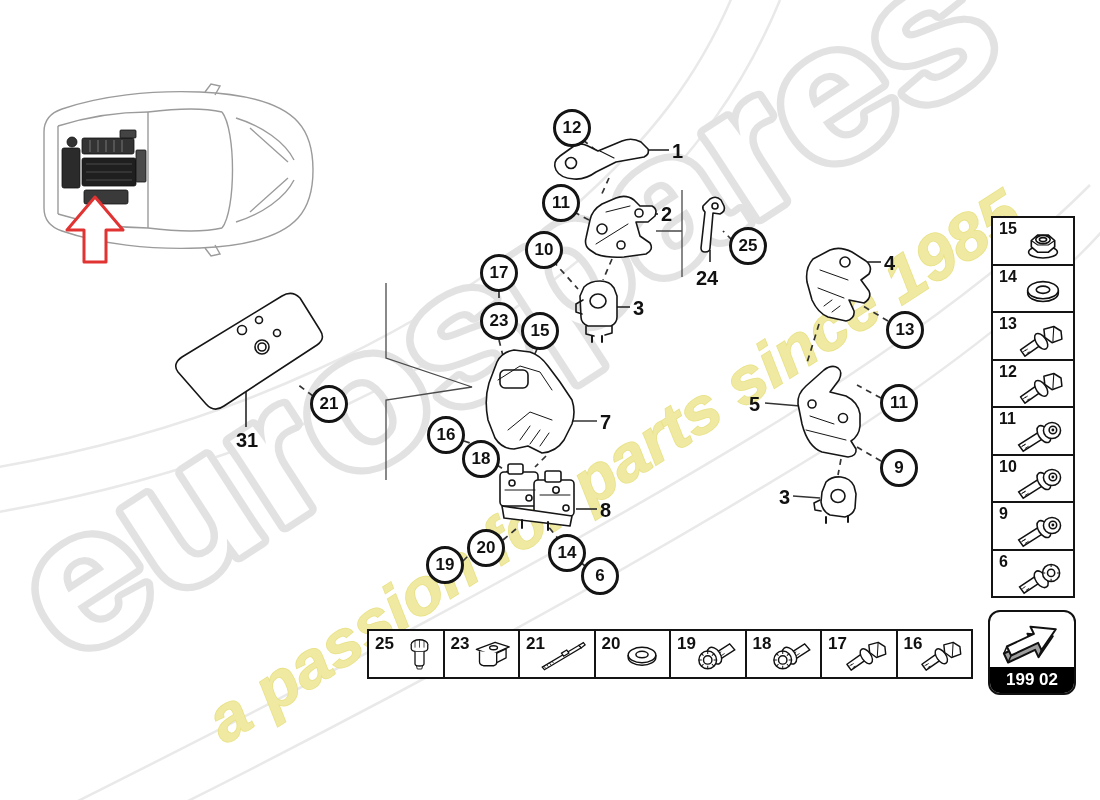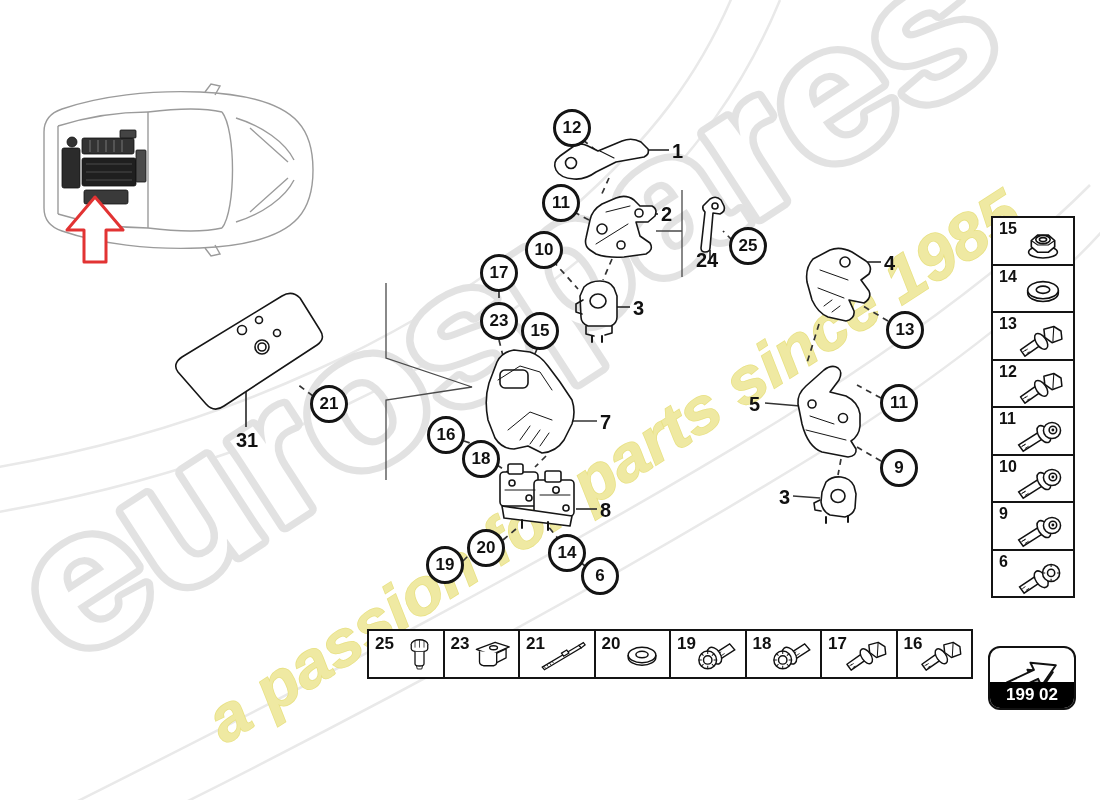--- a/index.html
+++ b/index.html
@@ -15,21 +15,21 @@
          margin-top:-2.2px;background:#fff;}
   .scell:first-child{margin-top:0;}
   .scell .num{position:absolute;left:6px;top:2px;font-weight:bold;font-size:16px;color:#111;}
   .scell svg{position:absolute;right:1px;bottom:1px;}
   #strip{position:absolute;left:367px;top:629px;height:50px;display:flex;}
   .bcell{box-sizing:border-box;position:relative;width:77.7px;height:50px;border:2.2px solid #141414;
          margin-left:-2.2px;background:#fff;}
   .bcell:first-child{margin-left:0;}
   .bcell .num{position:absolute;left:6px;top:3px;font-weight:bold;font-size:17px;color:#111;}
   .bcell svg{position:absolute;right:1px;bottom:2px;}
-  #codebox{position:absolute;left:988px;top:646px;width:88px;height:64px;border:2.6px solid #111;
+  #codebox{position:absolute;left:988px;top:610px;width:88px;height:85px;border:2.6px solid #111;
            border-radius:12px;background:#fff;overflow:hidden;box-sizing:border-box;}
   #codebox .arrowwrap{position:absolute;left:0;top:0;right:0;height:56px;display:flex;
            align-items:center;justify-content:center;}
   #codebox .band{position:absolute;left:0;right:0;bottom:0;height:26px;background:#000;color:#fff;
            display:flex;align-items:center;justify-content:center;font-weight:bold;font-size:17px;}
 </style>
 </head>
 <body>
 
 <div id="stage">
@@ -206,21 +206,21 @@
   <div class="callout" style="left:310px;top:385px">21</div>
 
   <div class="plabel" style="left:672px;top:141px">1</div>
   <div class="plabel" style="left:661px;top:204px">2</div>
   <div class="plabel" style="left:633px;top:298px">3</div>
   <div class="plabel" style="left:600px;top:412px">7</div>
   <div class="plabel" style="left:600px;top:500px">8</div>
   <div class="plabel" style="left:884px;top:253px">4</div>
   <div class="plabel" style="left:749px;top:394px">5</div>
   <div class="plabel" style="left:779px;top:487px">3</div>
-  <div class="plabel" style="left:696px;top:250px">24</div>
+  <div class="plabel" style="left:696px;top:268px">24</div>
   <div class="plabel" style="left:236px;top:430px">31</div>
 
   <div id="sidebar">
     <div class="scell">
       <span class="num">15</span>
       <svg width="58" height="36" viewBox="0 0 64 40">
         <g fill="#fff" stroke="#111" stroke-width="1.8">
           <ellipse cx="32" cy="28" rx="16" ry="6.5"></ellipse>
           <path d="M19,22 L19,15 L26,9 L38,9 L45,15 L45,22 L38,28 L26,28 Z"></path>
           <path d="M19,15 L26,20 L38,20 L45,15" fill="none" stroke-width="1.3"></path>

